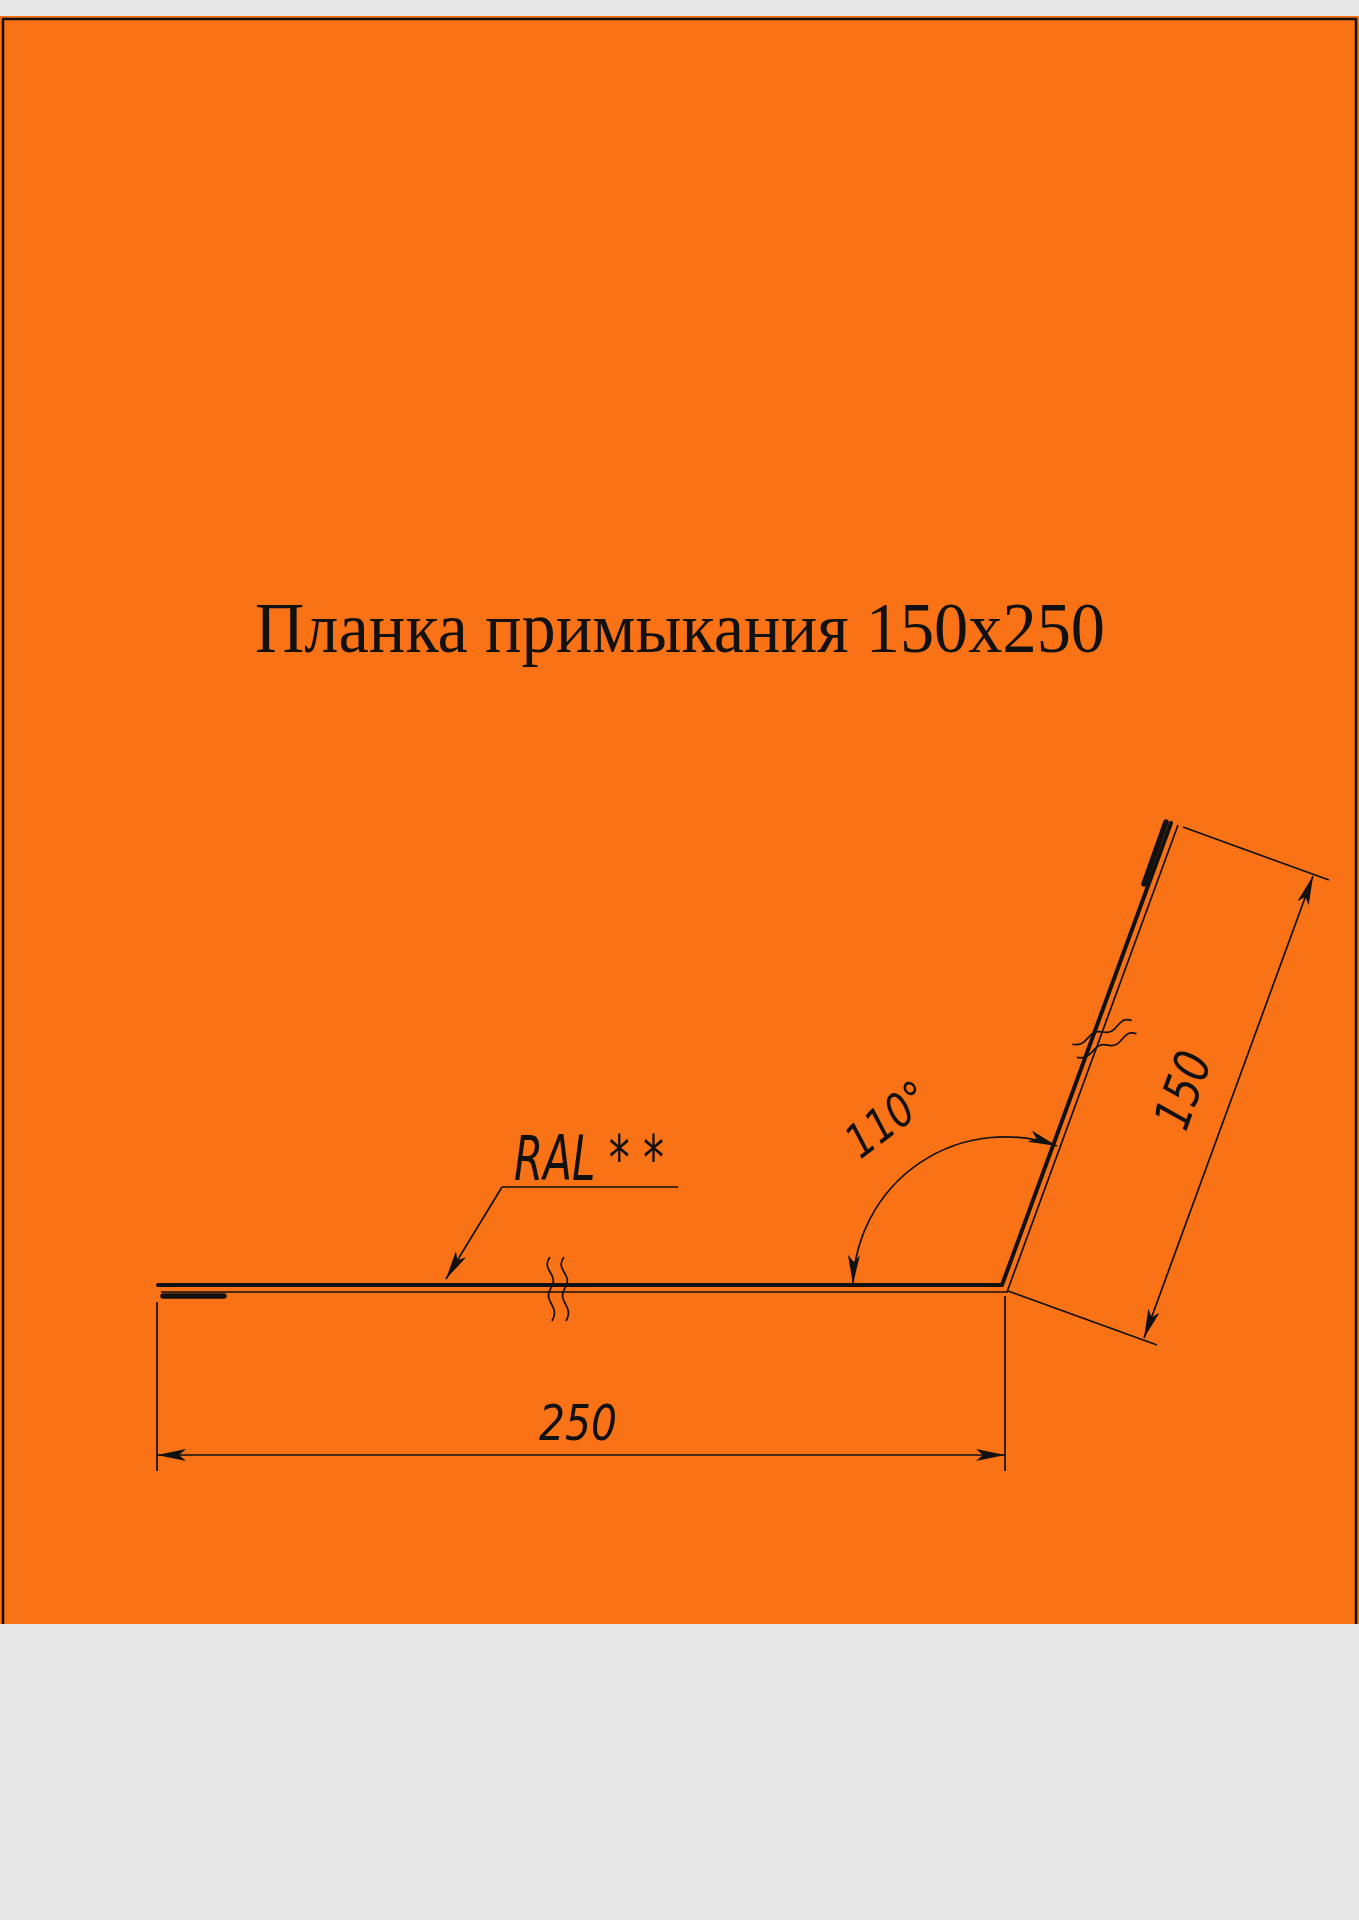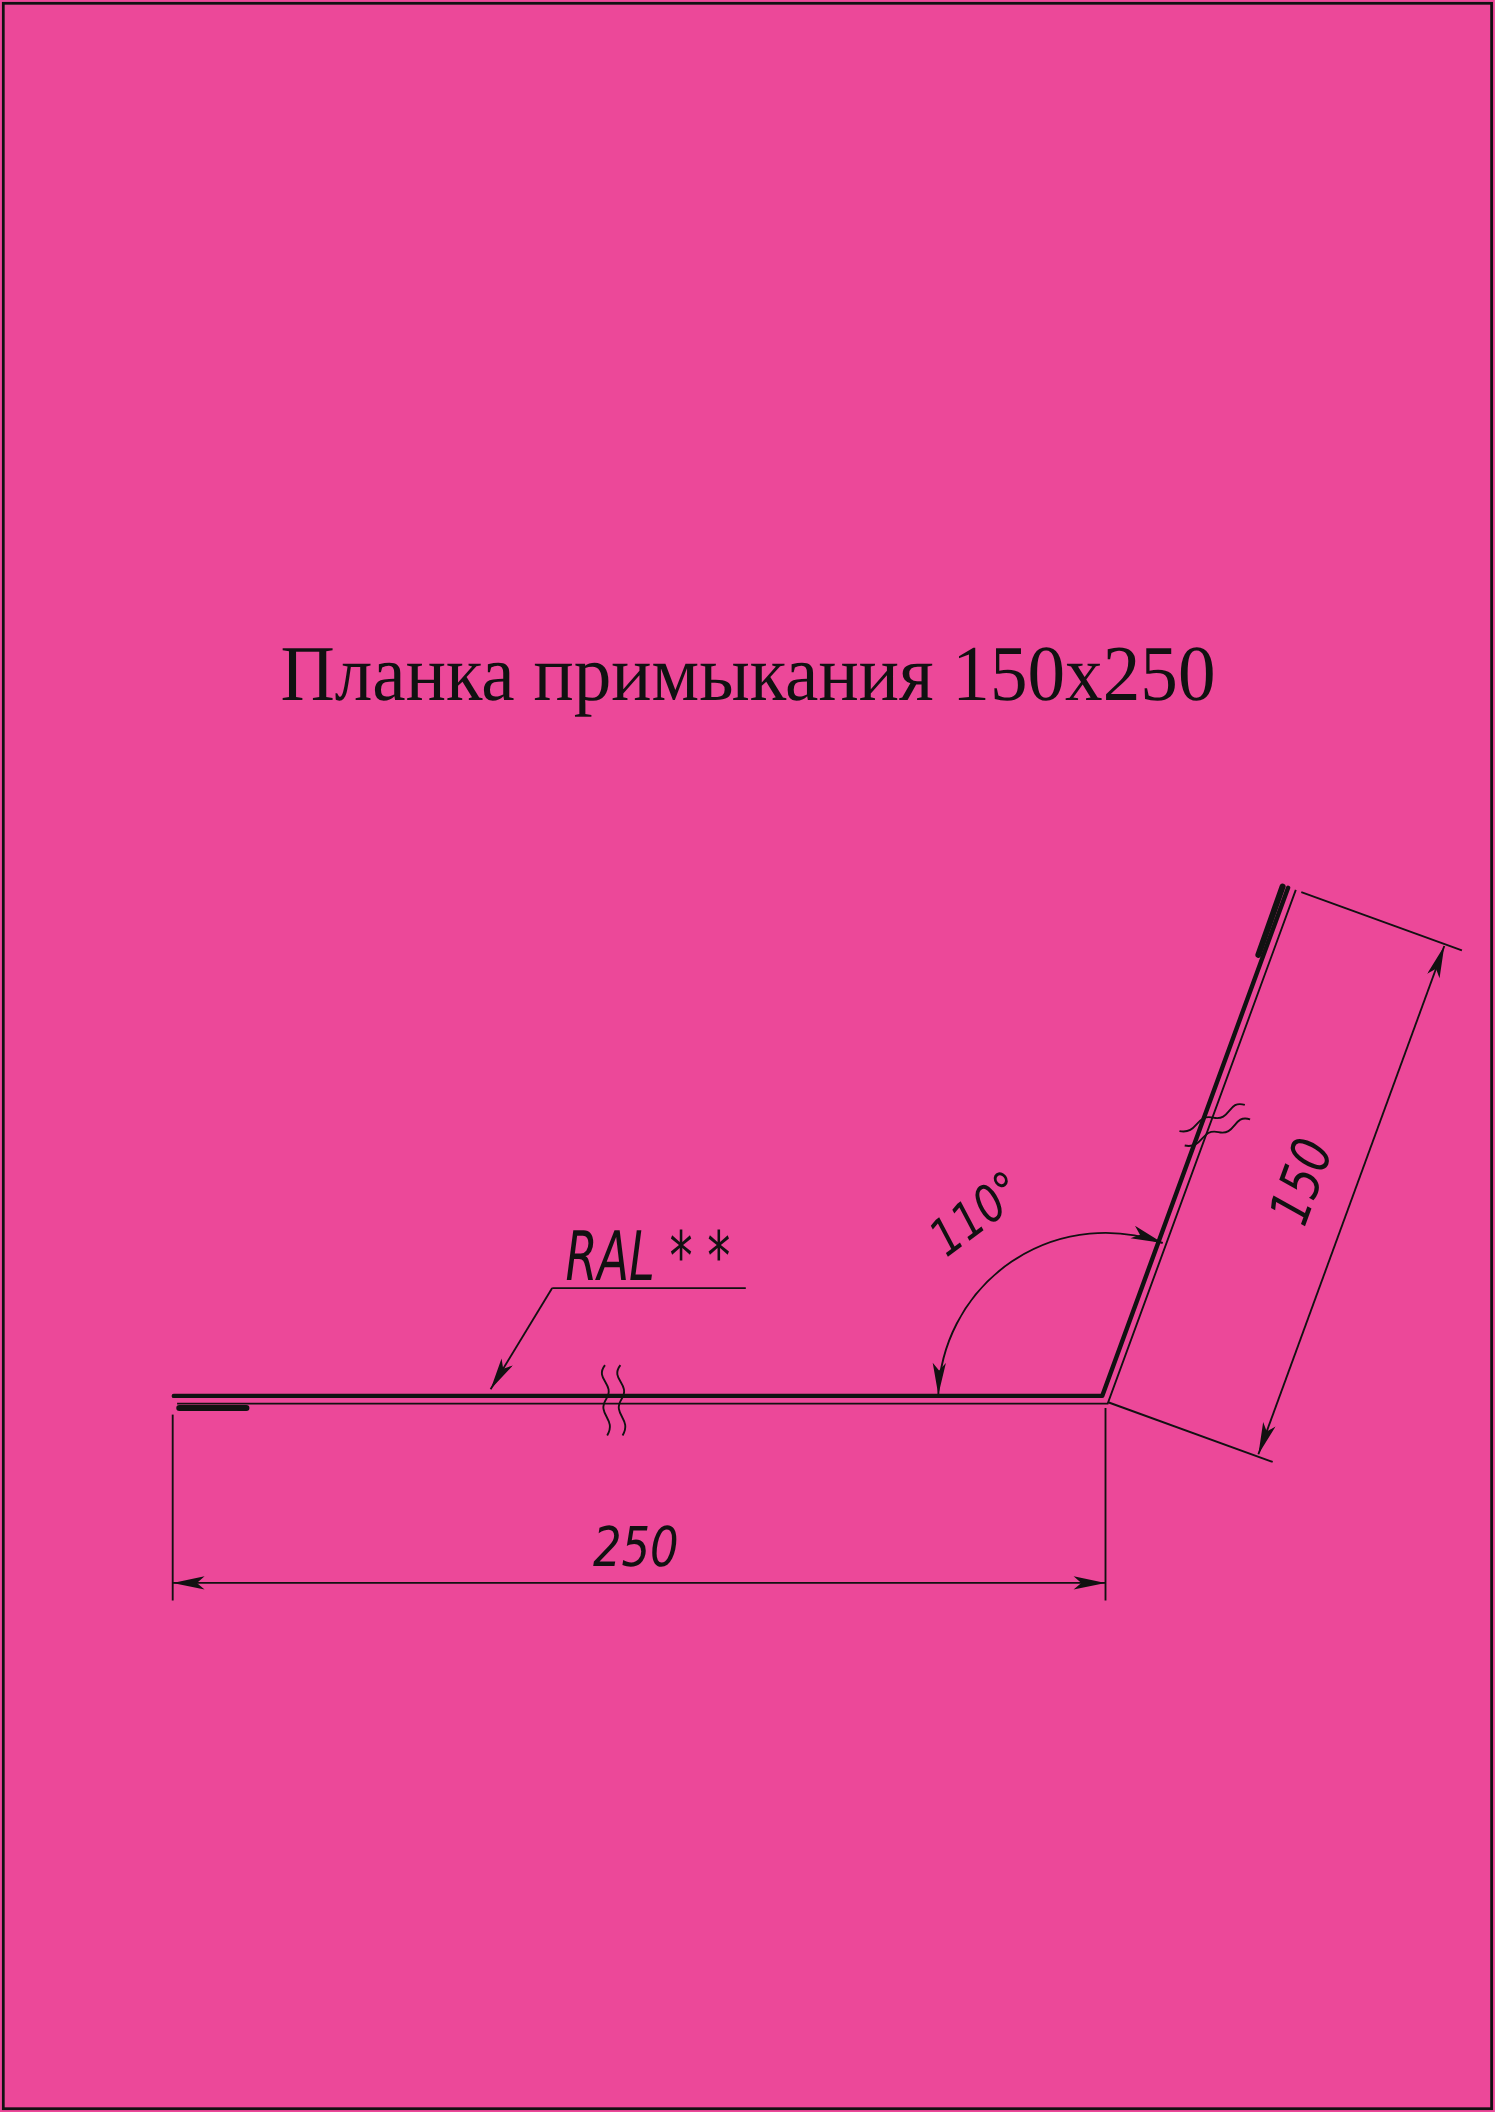--- a/index.html
+++ b/index.html
@@ -1,18 +1,18 @@
 <!DOCTYPE html>
 <html><head>
 <meta charset="utf-8">
 <style>
   html, body { margin: 0; padding: 0; background: #e8e8e8; }
   .sheet {
-    width: 1359px; height: 1920px; background: #ec4899;
-    position: relative; margin: 0 auto; overflow: hidden;
+    width: 1359px; height: 1608px; background: #f97316;
+    position: relative; margin: 16px auto; overflow: hidden;
   }
   svg { display: block; }
   .ink   { stroke: #111111; fill: none; }
   .thick { stroke-width: 4; stroke-linecap: round; stroke-linejoin: round; }
   .thin  { stroke-width: 1.7; }
   .hem   { stroke-width: 5.5; stroke-linecap: round; }
   .dim   { stroke-width: 1.7; }
   .border-rect { stroke: #111111; stroke-width: 2.5; fill: none; }
   .title-text {
     font-family: "Liberation Serif", "DejaVu Serif", serif;

